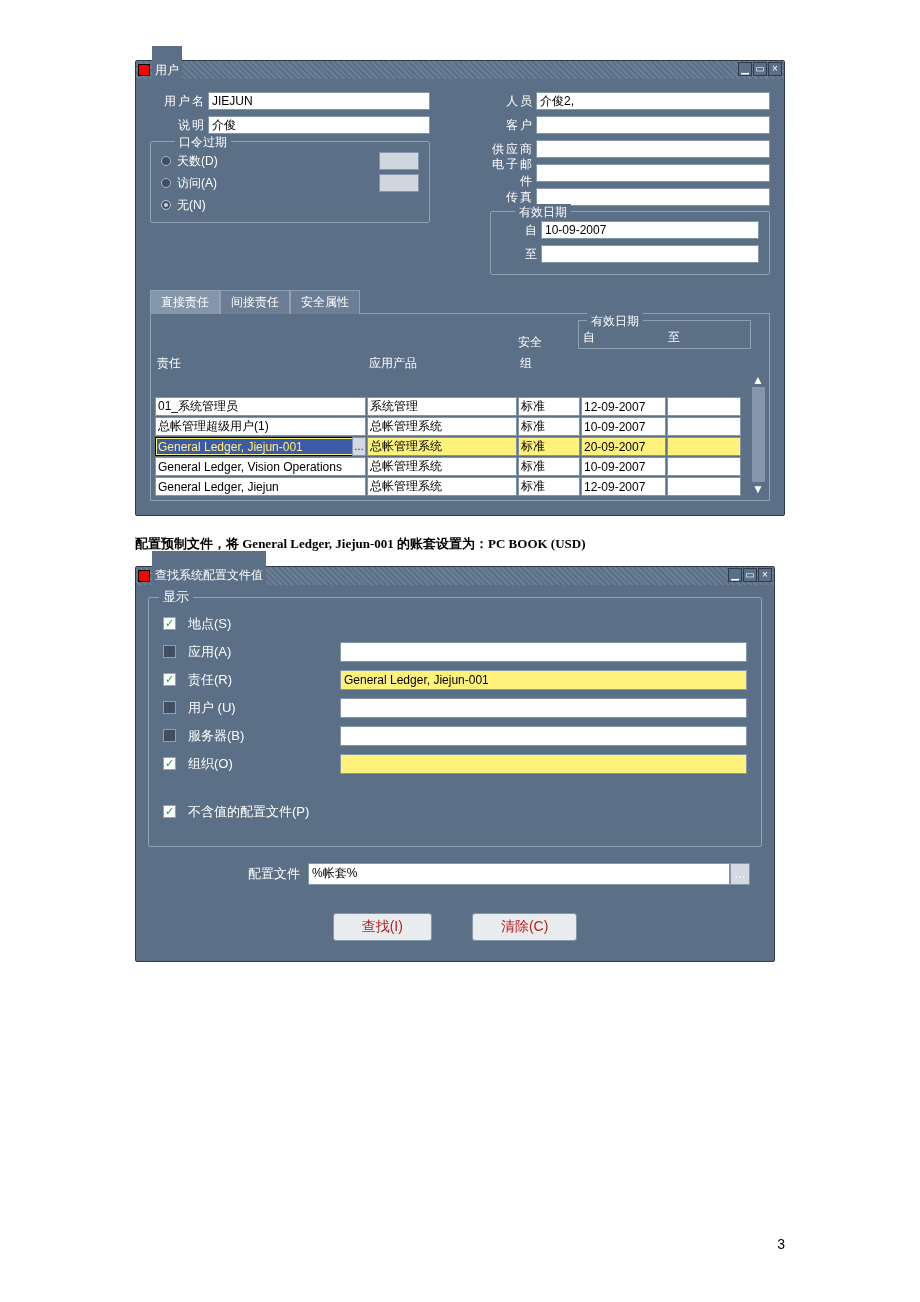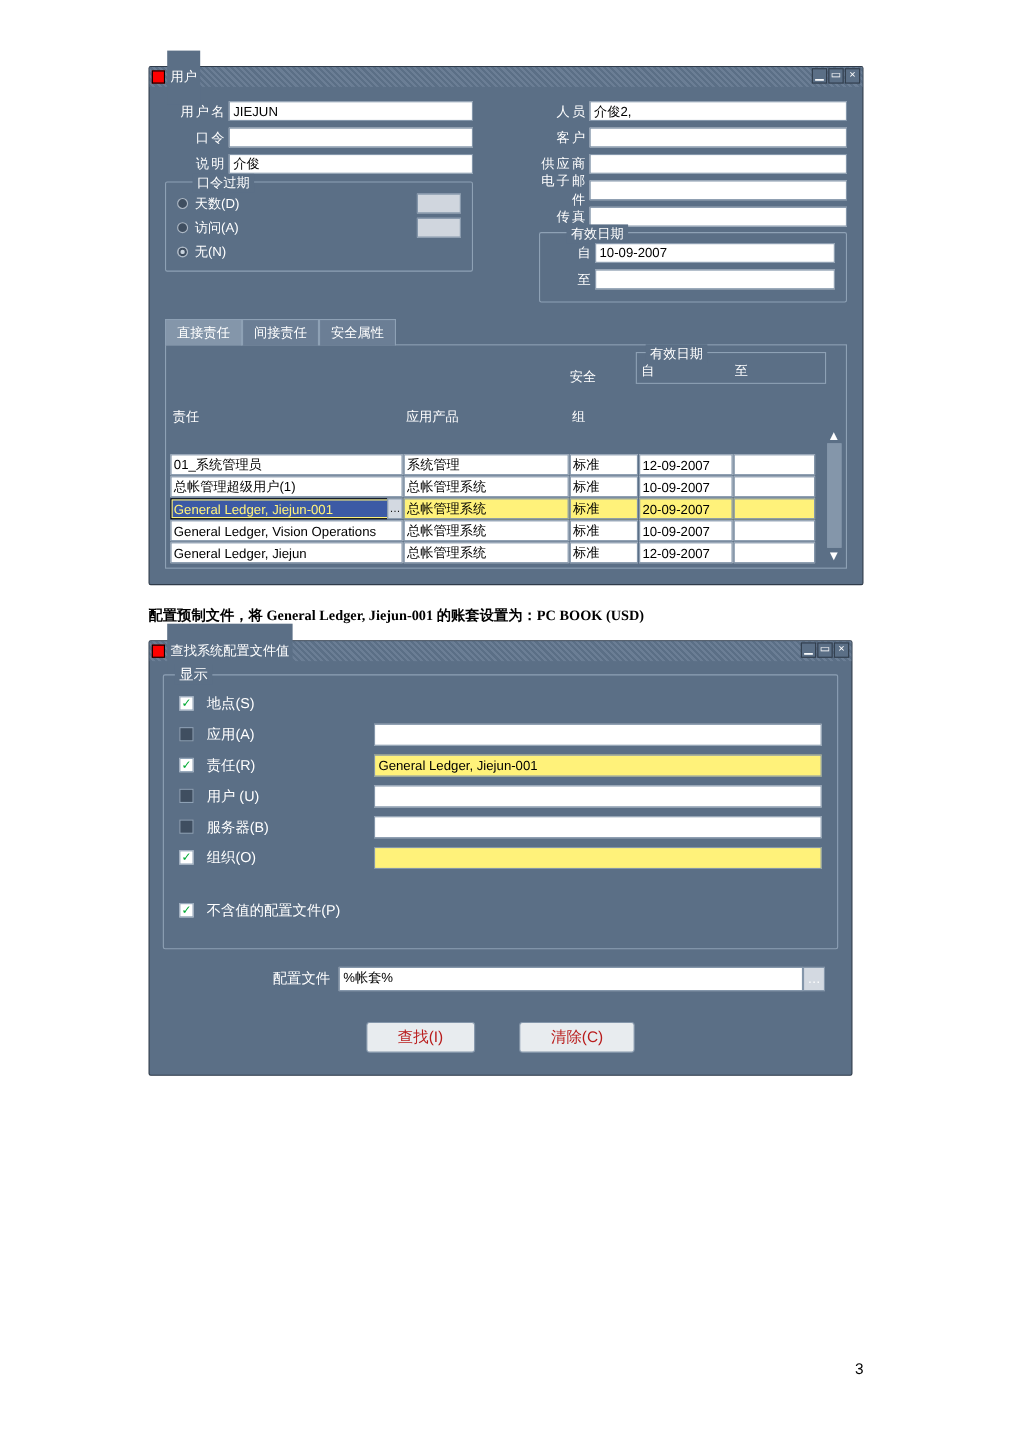--- a/index.html
+++ b/index.html
@@ -35,21 +35,21 @@
   .radio-lbl { color: #fff; }
 
   
   .tabs { display: flex; margin-top: 14px; }
   .tab { background: #6b7e95; color: #fff; border: 1px solid #8ea1b5; border-bottom: none; padding: 3px 10px; font-size: 12px; position: relative; top: 1px; }
   .tab.active { background: #8496aa; }
   .tab-panel { border: 1px solid #8ea1b5; background: #5b6f86; padding: 6px 4px 4px 4px; }
 
   
   .tbl-head-row, .tbl-row { display: grid; grid-template-columns: 211px 150px 62px 85px 74px 14px; gap: 1px; }
-  .tbl-head-row { color: #fff; font-size: 12px; margin-top: 20px; }
+  .tbl-head-row { color: #fff; font-size: 12px; margin-top: 4px; }
   .tbl-head-row > div { padding: 0 0 1px 2px; }
   .cell { background: #fff; color: #000; border: 1px solid #8496aa; height: 19px; padding: 0 2px; font-size: 12px; white-space: nowrap; overflow: hidden; display: flex; align-items: center; }
   .tbl-row.sel .cell { background: #fff27a; }
   .tbl-row.sel .cell:first-child { background: #3c5aa5; color: #fff27a; border: 1px solid #000; outline: 1px solid #fff27a; outline-offset: -2px; }
   .tbl-wrap { display: grid; grid-template-columns: 1fr 14px; }
   .tbl-rows { display: flex; flex-direction: column; gap: 1px; margin-top: 24px; }
   .scrollbar { display: flex; flex-direction: column; margin-left: 1px; }
   .lov-btn { position: absolute; width: 14px; height: 19px; background: #d3d9e1; border: 1px solid #8496aa; display: flex; align-items: center; justify-content: center; font-size: 10px; color: #111; }
 
   
@@ -97,24 +97,20 @@
       </span>
     </div>
     <div class="window-body">
       <div class="form-grid">
         <div class="col">
           <div class="row">
             <span class="lbl">用户名</span>
             <input class="inp" value="JIEJUN" style="">
           </div>
           <div class="row">
-            <span class="lbl">口令</span>
-            <input class="inp" style="">
-          </div>
-          <div class="row">
             <span class="lbl">说明</span>
             <input class="inp" value="介俊" style="">
           </div>
           <div class="fieldset">
             <span class="legend">口令过期</span>
             <div class="radio-row">
               <span class="radio-dot"></span>
               <span class="radio-lbl"><span>天数(D)</span></span>
               <span style="flex:1"></span>
               <input class="inp short" style="background: rgb(208, 214, 222);">

